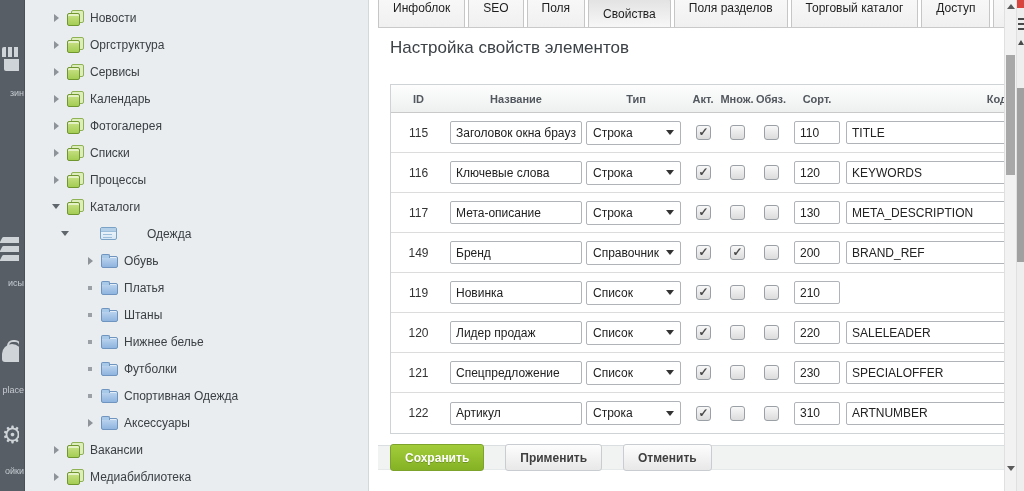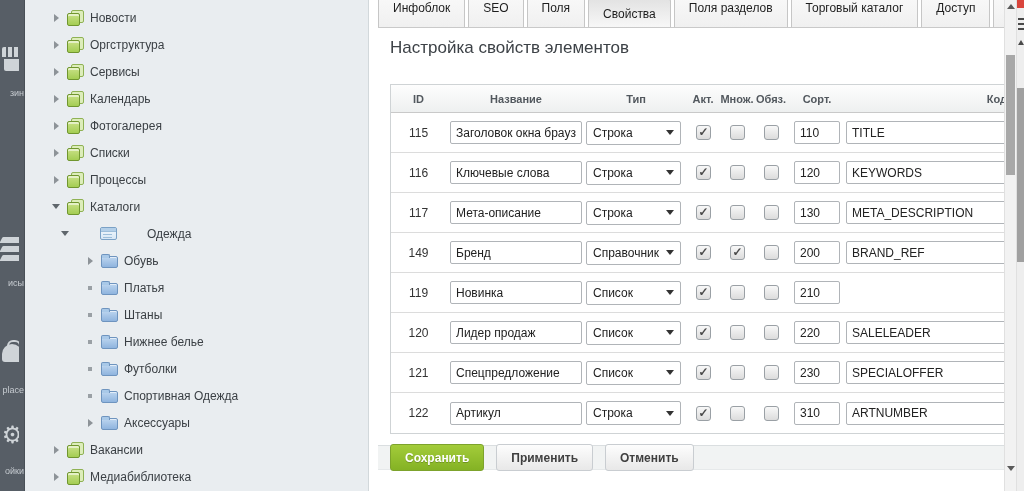--- a/index.html
+++ b/index.html
@@ -104,21 +104,21 @@
   .sel-a { width:0; height:0; border-top:5px solid #333; border-left:4px solid transparent;
     border-right:4px solid transparent; }
   .cb { width:15px; height:15px; border:1px solid #9aa0a5; border-radius:3px;
     background:linear-gradient(#f8f8f8,#dcdcdc); position:relative; cursor:pointer; }
   .cb[data-checked="true"]::after { content:"\2713"; position:absolute; left:2px; top:-1px;
     font-size:12px; font-weight:bold; color:#4a4a4a; }
 
   
   .footbar { position:absolute; left:9px; right:-20px; top:445px; height:25px;
     background:#f1f3f3; border-top:1px solid #dadee0; border-bottom:1px solid #e6e9ea;
-    display:flex; align-items:center; padding-left:12px; gap:12px; }
+    display:flex; align-items:center; padding-left:12px; gap:21px; }
   .btn { height:27px; padding:0 14px; font-size:12px; font-weight:bold; border-radius:3px;
     cursor:pointer; font-family:"Liberation Sans",sans-serif; }
   .btn-green { background:linear-gradient(#a3cc3a,#84b224); border:1px solid #7da32c;
     color:#fff; text-shadow:0 1px 0 rgba(0,0,0,.2); }
   .btn-gray { background:linear-gradient(#fdfdfd,#e8e8e8); border:1px solid #c9cdd1; color:#3f3f3f; }
 
   
   .sb-inner { position:absolute; left:1004px; top:0; width:12px; height:491px;
     background:#f2f2f2; border-left:1px solid #e0e0e0; z-index:6; }
   .sb-inner .up { position:absolute; left:2px; top:4px; width:0; height:0;

